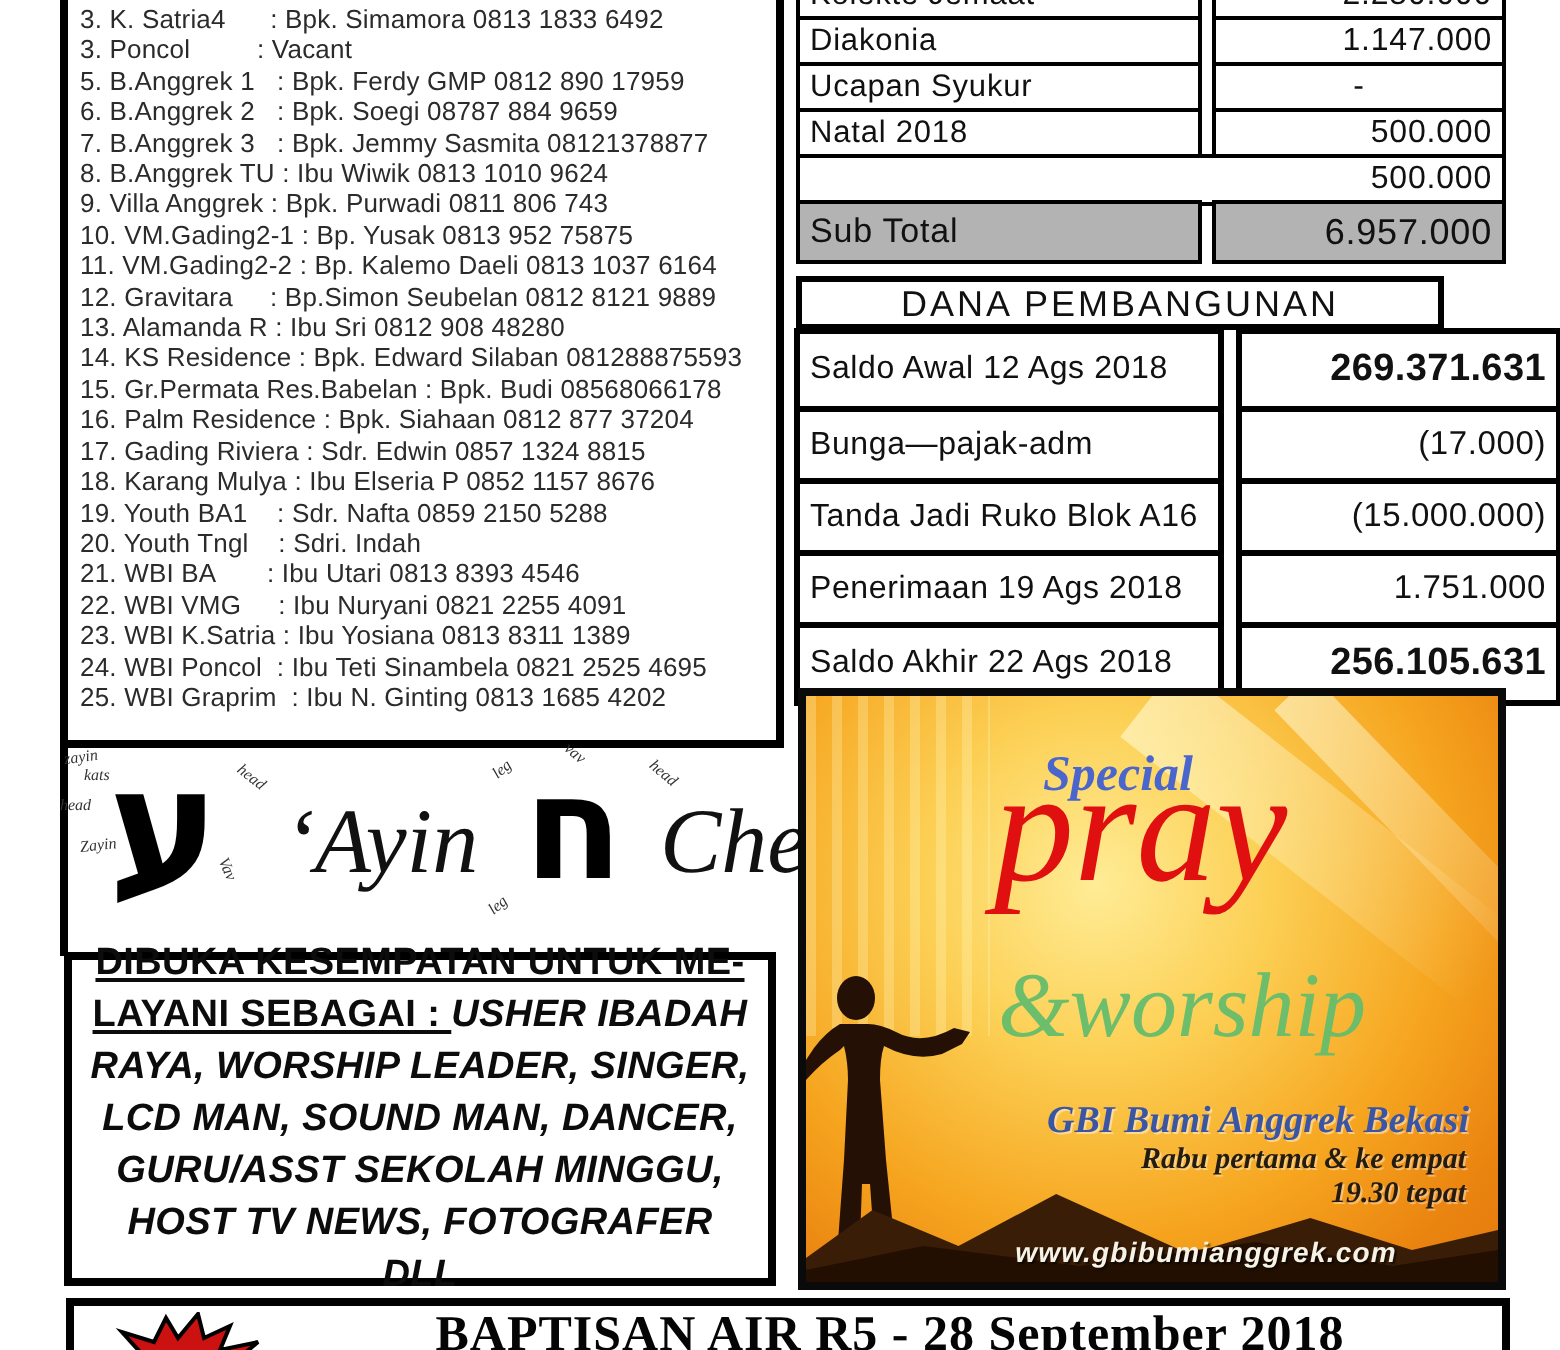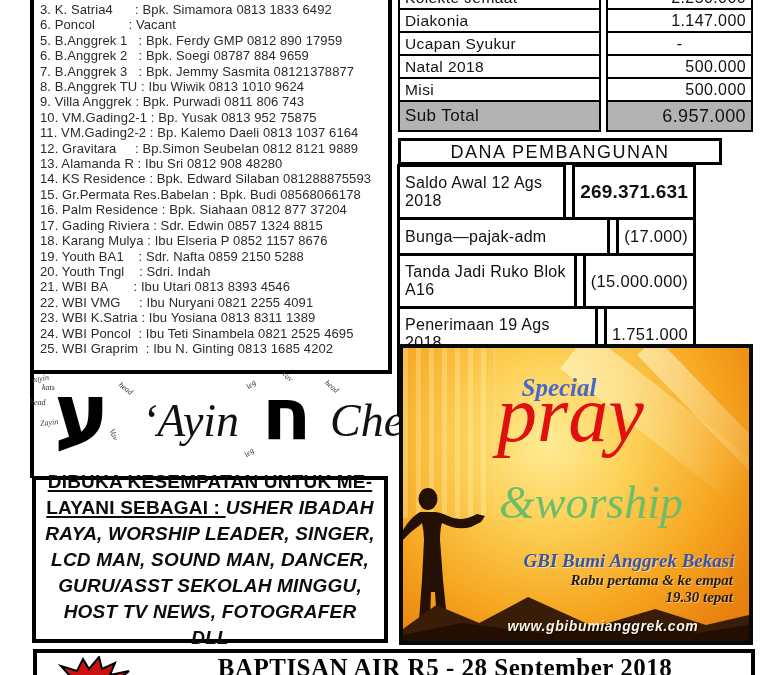--- a/index.html
+++ b/index.html
@@ -40,21 +40,21 @@
   .ocell.label{width:203px;}
   .ocell.value{flex:1;text-align:right;font-size:16px;}
   .orow:nth-child(3) .ocell.value{text-align:center;}
   .orow.subtotal .ocell{background:var(--subtotal_gray,#b3b3b3);padding:5px 5px;font-size:17px;}
   .orow.subtotal .ocell.value{font-size:18px;}
 
   
   .dana-header{position:absolute;left:398px;top:138px;width:324px;height:27px;border:3px solid #000;
     box-sizing:border-box;text-align:center;font-size:18px;letter-spacing:1.5px;line-height:22px;
     font-weight:normal;color:#111;background:#fff;}
-  .dana{position:absolute;left:397px;top:167px;width:299px;}
+  .dana{position:absolute;left:397px;top:167px;width:384px;}
   .drow{display:flex;gap:6px;margin-top:-3px;}
   .dcell{border:3px solid #000;box-sizing:border-box;background:#fff;font-size:16px;letter-spacing:0.3px;
     padding:7px 5px;color:#111;display:flex;align-items:center;}
   .dcell.label{width:215px;}
   .dcell.value{flex:1;justify-content:flex-end;text-align:right;font-size:16.5px;}
   .drow.big .dcell.value{font-weight:bold;font-size:19px;letter-spacing:0.2px;}
 
   
   .poster{position:absolute;left:399px;top:344px;width:354px;height:301px;border:4px solid #0a0a0a;
     box-sizing:border-box;overflow:hidden;
@@ -89,21 +89,21 @@
     font-family:"Liberation Serif",serif;font-weight:bold;font-size:25px;letter-spacing:0.5px;color:#050505;}
   .starburst{position:absolute;left:16px;top:3px;width:78px;height:40px;}
 </style>
 </head>
 <body>
 
 <div class="page">
 
   <div class="contacts-box">
     <div class="contact-line">3. K. Satria4      : Bpk. Simamora 0813 1833 6492</div>
-    <div class="contact-line">6. Poncol         : Vacant</div>
+    <div class="contact-line">3. Poncol         : Vacant</div>
     <div class="contact-line">5. B.Anggrek 1   : Bpk. Ferdy GMP 0812 890 17959</div>
     <div class="contact-line">6. B.Anggrek 2   : Bpk. Soegi 08787 884 9659</div>
     <div class="contact-line">7. B.Anggrek 3   : Bpk. Jemmy Sasmita 08121378877</div>
     <div class="contact-line">8. B.Anggrek TU : Ibu Wiwik 0813 1010 9624</div>
     <div class="contact-line">9. Villa Anggrek : Bpk. Purwadi 0811 806 743</div>
     <div class="contact-line">10. VM.Gading2-1 : Bp. Yusak 0813 952 75875</div>
     <div class="contact-line">11. VM.Gading2-2 : Bp. Kalemo Daeli 0813 1037 6164</div>
     <div class="contact-line">12. Gravitara     : Bp.Simon Seubelan 0812 8121 9889</div>
     <div class="contact-line">13. Alamanda R : Ibu Sri 0812 908 48280</div>
     <div class="contact-line">14. KS Residence : Bpk. Edward Silaban 081288875593</div>
@@ -155,21 +155,20 @@
     </div>
     <div class="orow">
       <div class="ocell label">Ucapan Syukur</div>
       <div class="ocell value">-</div>
     </div>
     <div class="orow">
       <div class="ocell label">Natal 2018</div>
       <div class="ocell value">500.000</div>
     </div>
     <div class="orow">
-      <div class="ocell label">Misi</div>
       <div class="ocell value">500.000</div>
     </div>
     <div class="orow subtotal">
       <div class="ocell label">Sub Total</div>
       <div class="ocell value">6.957.000</div>
     </div>
   </div>
 
   <div class="dana-header">DANA PEMBANGUNAN</div>
   <div class="dana">

